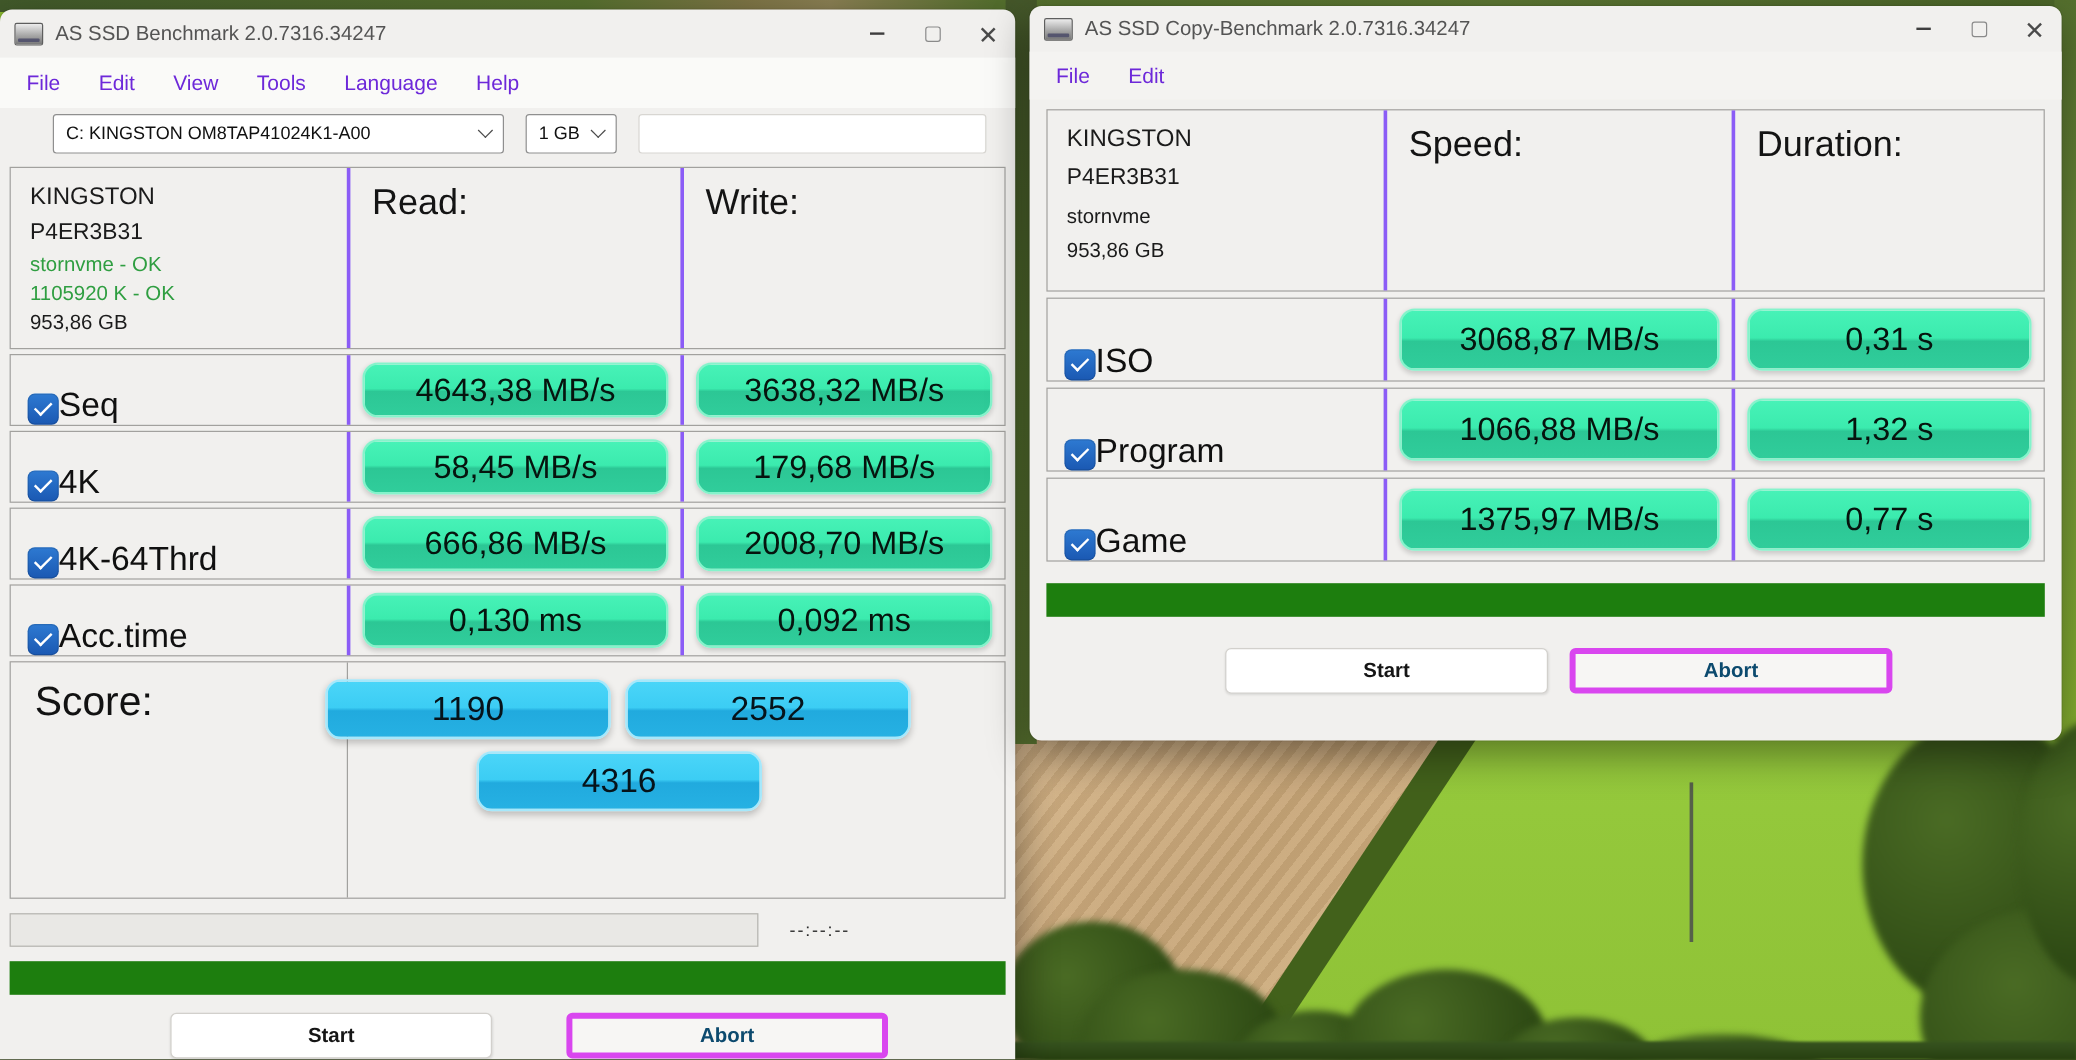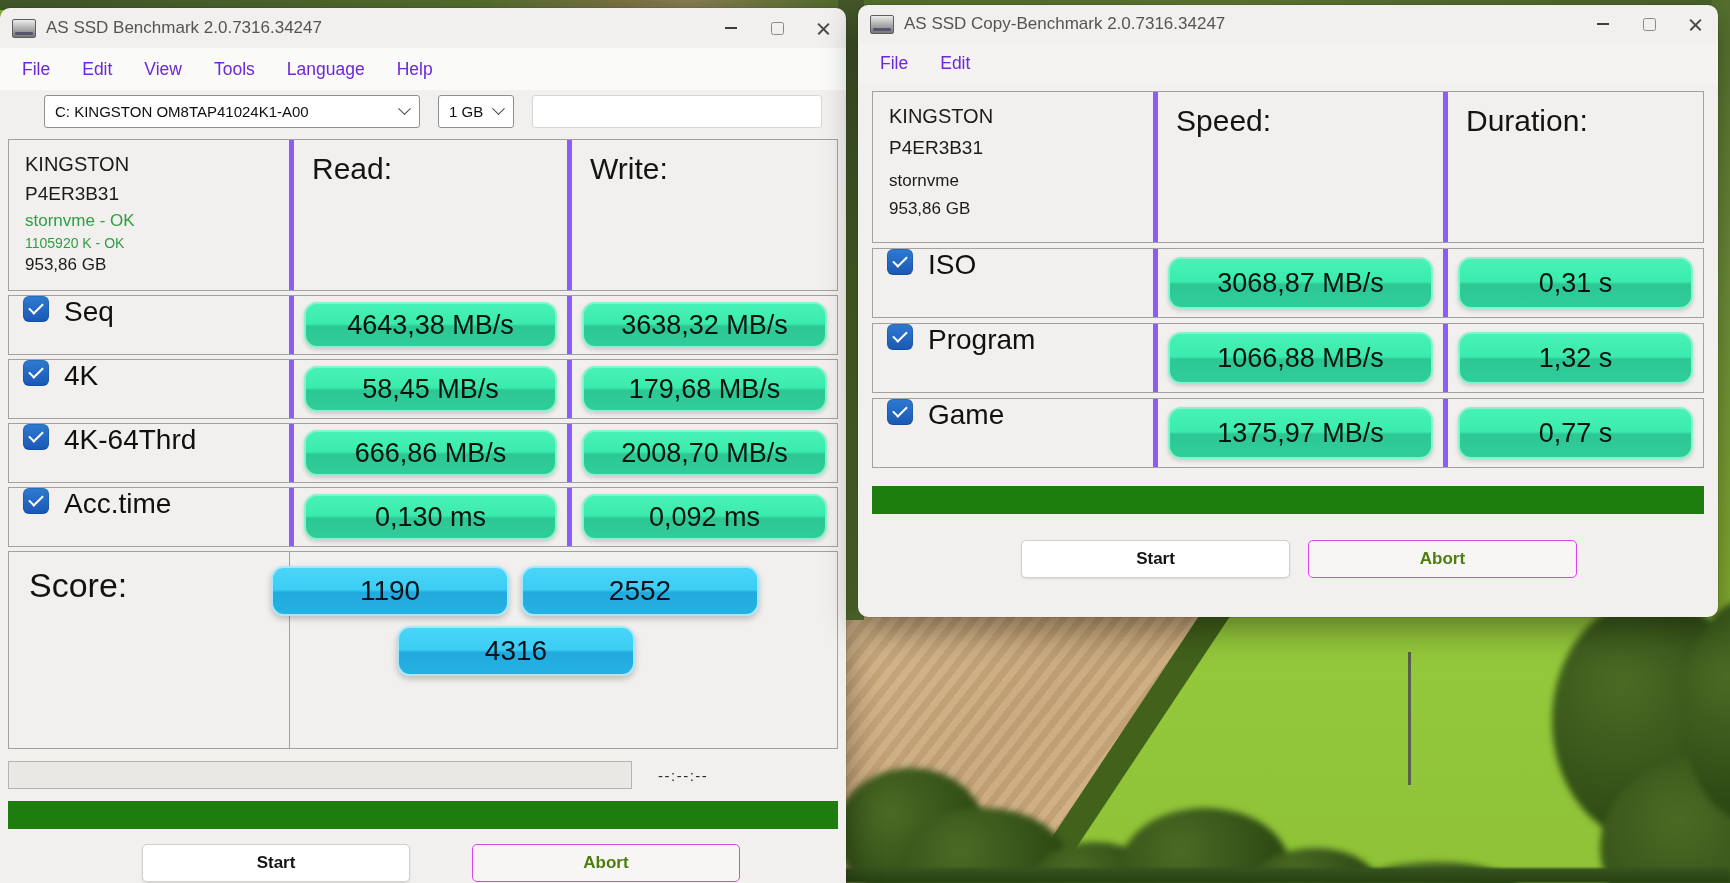--- a/index.html
+++ b/index.html
@@ -63,38 +63,38 @@
   .textbox{box-sizing:border-box;background:#fff;border:1px solid #d8d6d2;border-radius:3px;height:33px;width:290px;}
 
   
   .grid{margin:2px 8px 0 8px;}
   .win-right .grid{margin:8px 14px 0 14px;}
   .trow{display:grid;border:1px solid #a2a19e;background:#f1f0ee;margin-bottom:4px;}
   .win-right .trow{margin-bottom:5px;}
   .cols-l{grid-template-columns:280px 278px 1fr;}
   .cols-r{grid-template-columns:280px 290px 1fr;}
   .cell{position:relative;min-width:0;}
-  .cell+.cell{border-left:5px solid #8b5cf6;}
+  .cell+.cell{border-left:3px solid #8b5cf6;}
   .inforow{height:150px;}
   .benchrow{height:58px;}
   .win-right .benchrow{height:68px;}
 
   .colhead{font-size:30px;color:#141414;padding:12px 0 0 18px;}
   .di div{padding-left:16px;color:#1b1b1b;}
   .di-vendor{font-size:20px;padding-top:13px;}
   .di-model{font-size:19px;padding-top:7px;}
   .di-driver{font-size:17px;padding-top:6px;}
-  .di-align{font-size:14px;padding-top:4px;}
+  .di-align{font-size:17px;padding-top:4px;}
   .di-cap{font-size:17px;padding-top:4px;}
   .ok{color:#2f9e41 !important;}
   .di-r .di-model{padding-top:9px;}
   .di-r .di-driver{padding-top:12px;}
   .di-r .di-cap{padding-top:8px;}
 
-  .labelcell{display:flex;align-items:flex-start;gap:15px;padding-left:14px;font-size:28px;color:#101010;}
+  .labelcell{display:flex;align-items:flex-end;padding-left:14px;font-size:28px;color:#101010;}
   .checkbox{position:relative;width:26px;height:26px;border-radius:6px;flex:0 0 auto;
       background:linear-gradient(180deg,#2e7ad2,#1a58b2);box-shadow:inset 0 0 0 1px rgba(0,0,0,.12);}
   .checkbox::after{content:"";position:absolute;left:6px;top:7px;width:12px;height:6px;
       border-left:2.6px solid #fff;border-bottom:2.6px solid #fff;transform:rotate(-45deg);}
 
   .vcell{display:flex;align-items:center;justify-content:center;padding:0 10px;}
   .pill{box-sizing:border-box;width:100%;height:46px;border-radius:13px;display:flex;align-items:center;justify-content:center;
       font-size:27px;color:#06140e;border:2px solid #85f3cb;
       background:linear-gradient(180deg,#47f2b7 0%,#3bebae 47%,#2cc795 53%,#30cd9b 100%);
       box-shadow:0 2px 4px rgba(0,0,0,.16);}
@@ -117,21 +117,21 @@
   .progressbar{box-sizing:border-box;width:624px;height:28px;background:#e9e8e5;border:1px solid #b5b3af;}
   .timer{margin-left:26px;font-size:15px;color:#2c2c2c;letter-spacing:1.5px;}
   .greenbar{margin:12px 8px 0 8px;height:28px;background:#1d7e0e;}
   .win-right .greenbar{margin:18px 14px 0 14px;}
   .btnrow{display:flex;margin:15px 0 0 142px;gap:62px;}
   .win-right .btnrow{margin:26px 0 0 163px;gap:18px;}
   .btn{box-sizing:border-box;width:268px;height:38px;border-radius:5px;font-size:17px;
       display:flex;align-items:center;justify-content:center;font-weight:bold;}
   .win-right .btn{width:269px;}
   .btn-start{background:#fff;border:1px solid #d2d0cc;color:#151515;box-shadow:0 1px 2px rgba(0,0,0,.10);}
-  .btn-abort{background:#f7f6f4;border:1px solid #d946ef;color:#4d7c0f;}
+  .btn-abort{background:#f7f6f4;border:5px solid #d946ef;color:#0c4a6e;}
 </style>
 </head>
 <body>
 
 <div id="stage">
 
   <div class="bg">
     <div class="topband"></div>
     <div class="dirt"></div>
     <div class="hedge"></div>

